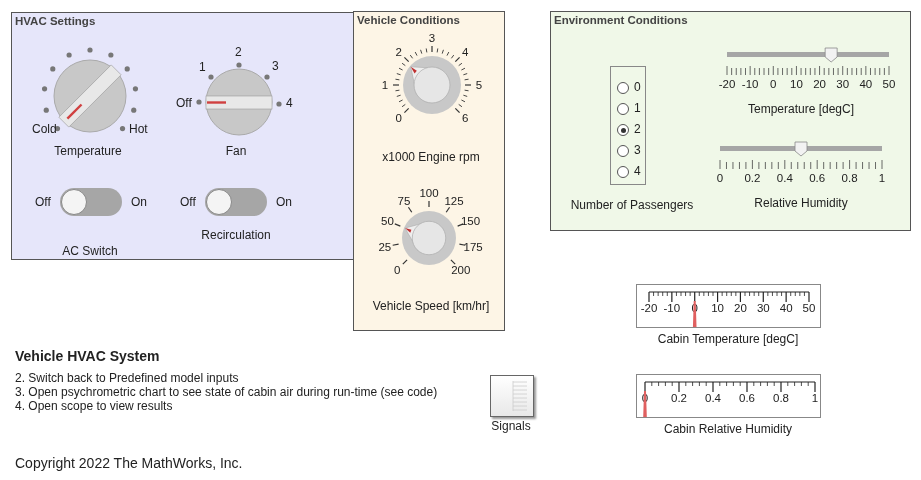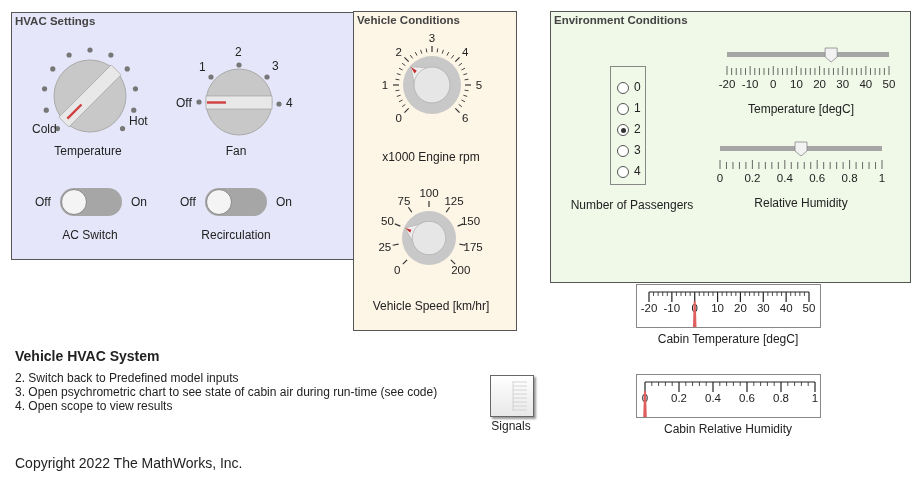--- a/index.html
+++ b/index.html
@@ -41,21 +41,21 @@
       <circle cx="93.74859974957707" cy="70.21478174124758" r="2.6" fill="#777"></circle>
       <circle cx="82.5269119345812" cy="88.5269119345812" r="2.6" fill="#777"></circle>
     </g>
   <circle cx="50" cy="56" r="36" fill="#c8c8c8" stroke="#aaa"></circle>
   <g transform="rotate(-45 50 56)">
     <rect x="13" y="49" width="74" height="14" fill="#e8e8e8" stroke="#999" stroke-width="0.6"></rect>
     <line x1="18" y1="56" x2="38" y2="56" stroke="#d04040" stroke-width="2.4"></line>
   </g>
 </svg>
 <div class="lbl" style="left:32px;top:122px;">Cold</div>
-<div class="lbl" style="left:129px;top:114px;">Hot</div>
+<div class="lbl" style="left:129px;top:122px;">Hot</div>
 <div class="lbl center" style="left:88px;top:144px;">Temperature</div>
 
 <svg style="position:absolute;left:170px;top:40px;" width="130" height="100" viewBox="0 0 130 100">
   <circle cx="69" cy="62" r="33" fill="#c8c8c8" stroke="#aaa"></circle>
   <rect x="36" y="56" width="66" height="13" fill="#e8e8e8" stroke="#999" stroke-width="0.6"></rect>
   <line x1="37" y1="62.5" x2="56" y2="62.5" stroke="#d04040" stroke-width="2.4"></line>
   <circle cx="29" cy="62" r="2.6" fill="#777"></circle>
   <circle cx="41" cy="37" r="2.6" fill="#777"></circle>
   <circle cx="69" cy="25" r="2.6" fill="#777"></circle>
   <circle cx="97" cy="37" r="2.6" fill="#777"></circle>
@@ -66,30 +66,30 @@
 <div class="lbl" style="left:235px;top:45px;">2</div>
 <div class="lbl" style="left:272px;top:59px;">3</div>
 <div class="lbl" style="left:286px;top:96px;">4</div>
 <div class="lbl center" style="left:236px;top:144px;">Fan</div>
 
 <div class="lbl" style="left:35px;top:195px;">Off</div>
 <div class="toggle" style="left:60px;top:188px;">
     <div class="knob"></div>
   </div>
 <div class="lbl" style="left:131px;top:195px;">On</div>
-<div class="lbl center" style="left:90px;top:228px;">AC Switch</div>
+<div class="lbl center" style="left:90px;top:244px;">AC Switch</div>
 
 <div class="lbl" style="left:180px;top:195px;">Off</div>
 <div class="toggle" style="left:205px;top:188px;">
     <div class="knob"></div>
   </div>
 <div class="lbl" style="left:276px;top:195px;">On</div>
 <div class="lbl center" style="left:236px;top:228px;">Recirculation</div>
 
-<div class="panel" style="left:353px;top:11px;width:164px;height:320px;background:#fdf5e6;">
+<div class="panel" style="left:353px;top:11px;width:152px;height:320px;background:#fdf5e6;">
   <div class="panel-title">Vehicle Conditions</div>
 </div>
 <svg id="rpm-gauge" style="position:absolute;left:372px;top:32px;" width="120" height="110" viewBox="0 0 120 110">
     <circle cx="60" cy="53" r="29" fill="#c8c8c8"></circle>
     <line x1="36.66547622084393" y1="76.33452377915606" x2="32.42283553372464" y2="80.57716446627535" stroke="#333" stroke-width="1.2"></line>
     <line x1="33.30243918562673" y1="72.39691332565161" x2="30.06637120812694" y2="74.7480543348215" stroke="#333" stroke-width="0.9"></line>
     <line x1="30.596784701783854" y1="67.98168649140503" x2="27.03275860503038" y2="69.79764849036322" stroke="#333" stroke-width="0.9"></line>
     <line x1="28.615134962259933" y1="63.197560814373276" x2="24.810908897079322" y2="64.43362879187306" stroke="#333" stroke-width="0.9"></line>
     <line x1="27.406284760360457" y1="58.16233734632762" x2="23.455531397979904" y2="58.788075206488536" stroke="#333" stroke-width="0.9"></line>
     <line x1="27" y1="52.99999999999999" x2="21" y2="52.99999999999999" stroke="#333" stroke-width="1.2"></line>
@@ -149,21 +149,21 @@
     <text x="82.00066048588211" y="16.58386744638546" text-anchor="middle" font-size="11.5" fill="#222">125</text>
     <text x="98.5745789630079" y="36.77924554357096" text-anchor="middle" font-size="11.5" fill="#222">150</text>
     <text x="101.13533761814537" y="62.77906449072577" text-anchor="middle" font-size="11.5" fill="#222">175</text>
     <text x="88.81980515339464" y="85.81980515339464" text-anchor="middle" font-size="11.5" fill="#222">200</text>
     <path d="M32.97913215470655,40.05023075850767 L46.04399528905568,62.656759489449335 L58.202615237016325,33.3032543113427 Z" fill="#eee" stroke="#aaa" stroke-width="0.6"></path>
     <circle cx="57" cy="50" r="16.74" fill="#e6e6e6" stroke="#aaa" stroke-width="0.7"></circle>
     <path d="M32.97913215470655,40.05023075850767 L38.27835744083515,44.764190617787214 L39.434040812711174,41.67229456389677 Z" fill="#c03030"></path>
   </svg>
 <div class="lbl center" style="left:431px;top:299px;">Vehicle Speed [km/hr]</div>
 
-<div class="panel" style="left:550px;top:11px;width:361px;height:272px;background:#f0f8e8;">
+<div class="panel" style="left:550px;top:11px;width:361px;height:220px;background:#f0f8e8;">
   <div class="panel-title">Environment Conditions</div>
 </div>
 <div class="radio-group" id="radio-group">
     <div class="radio" style="top: 15px;"></div>
     <div class="radio-lbl" style="top: 13px;">0</div>
     <div class="radio" style="top: 36px;"></div>
     <div class="radio-lbl" style="top: 34px;">1</div>
     <div class="radio sel" style="top: 57px;"></div>
     <div class="radio-lbl" style="top: 55px;">2</div>
     <div class="radio" style="top: 78px;"></div>

